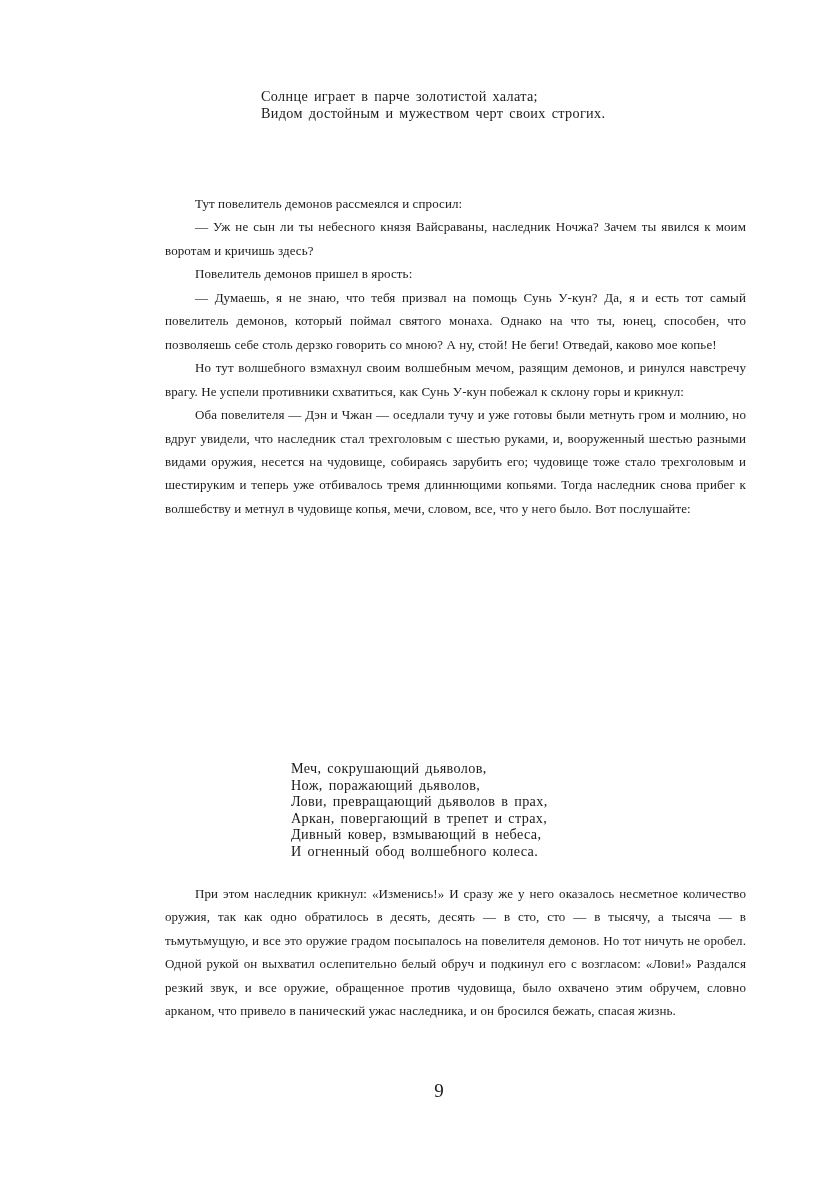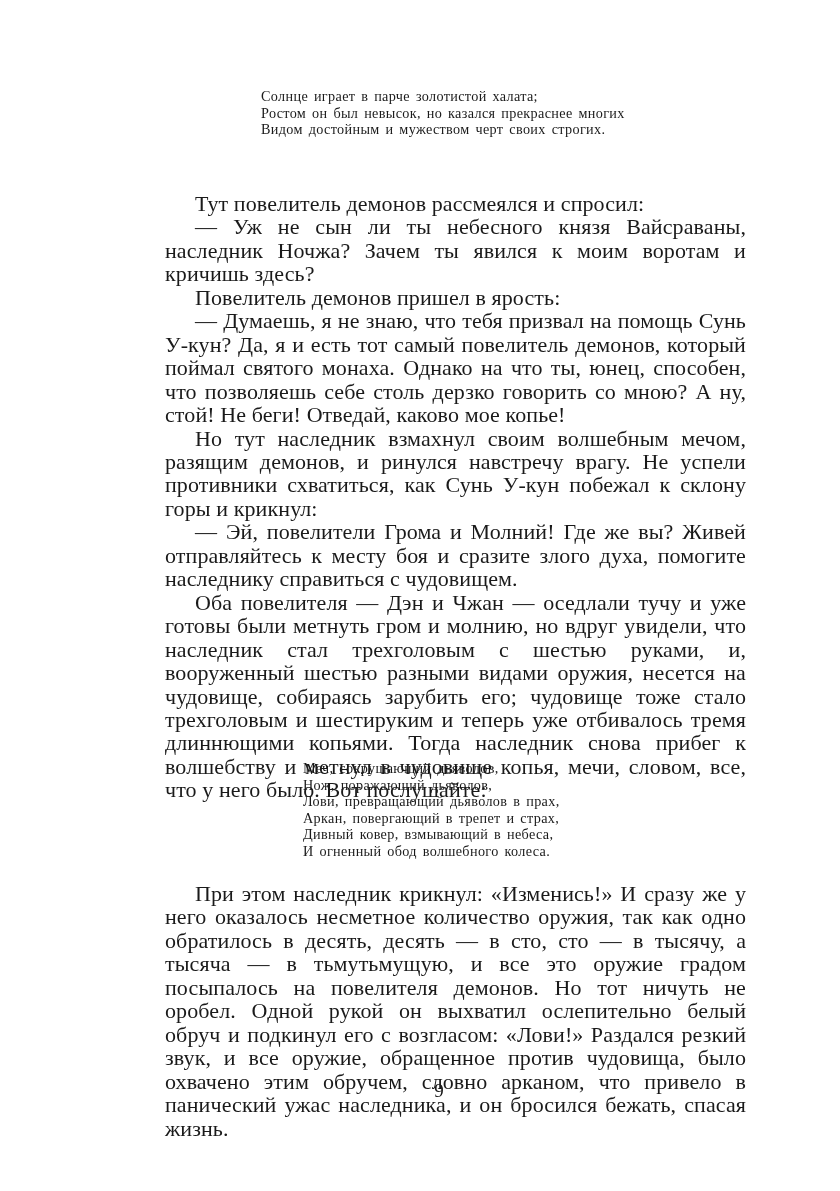--- a/index.html
+++ b/index.html
@@ -12,26 +12,26 @@
     .verse {
       position: absolute;
       font-size: 14.2px;
       line-height: 16.6px;
       letter-spacing: 0.35px;
       word-spacing: 2px;
       white-space: nowrap;
     }
     .verse .vl { display: block; }
     #verse1 { left: 242px; top: 88px; }
-    #verse2 { left: 284px; top: 760px; }
+    #verse2 { left: 272px; top: 760px; }
     .prose {
       position: absolute;
       left: 146px;
       width: 581px;
-      font-size: 22px;
+      font-size: 13px;
       line-height: 23.45px;
       text-align: justify;
       letter-spacing: 0.1px;
     }
     .prose p {
       margin: 0;
       text-indent: 30px;
       text-align: justify;
       text-align-last: left;
     }
@@ -45,31 +45,29 @@
       font-size: 19px;
     }
   </style>
 </head>
 <body>
 
 <div class="page">
 
   <div id="verse1" class="verse">
     <span class="vl">Солнце играет в парче золотистой халата;</span>
-    <span class="vl">Ростом он был невысок, но казался прекраснее многих</span>
     <span class="vl">Видом достойным и мужеством черт своих строгих.</span>
   </div>
 
   <div id="prose1" class="prose">
     <p>Тут повелитель демонов рассмеялся и спросил:</p>
     <p>— Уж не сын ли ты небесного князя Вайсраваны, наследник Ночжа? Зачем ты явился к моим воротам и кричишь здесь?</p>
     <p>Повелитель демонов пришел в ярость:</p>
     <p>— Думаешь, я не знаю, что тебя призвал на помощь Сунь У-кун? Да, я и есть тот самый повелитель демонов, который поймал святого монаха. Однако на что ты, юнец, способен, что позволяешь себе столь дерзко говорить со мною? А ну, стой! Не беги! Отведай, каково мое копье!</p>
-    <p>Но тут наследник взмахнул своим волшебным мечом, разящим демонов, и ринулся навстречу врагу. Не успели противники схватиться, как Сунь У-кун побежал к склону горы и крикнул:</p>
-    <p>— Эй, повелители Грома и Молний! Где же вы? Живей отправляйтесь к месту боя и сразите злого духа, помогите наследнику справиться с чудовищем.</p>
+    <p>Но тут волшебного взмахнул своим волшебным мечом, разящим демонов, и ринулся навстречу врагу. Не успели противники схватиться, как Сунь У-кун побежал к склону горы и крикнул:</p>
     <p>Оба повелителя — Дэн и Чжан — оседлали тучу и уже готовы были метнуть гром и молнию, но вдруг увидели, что наследник стал трехголовым с шестью руками, и, вооруженный шестью разными видами оружия, несется на чудовище, собираясь зарубить его; чудовище тоже стало трехголовым и шестируким и теперь уже отбивалось тремя длиннющими копьями. Тогда наследник снова прибег к волшебству и метнул в чудовище копья, мечи, словом, все, что у него было. Вот послушайте:</p>
   </div>
 
   <div id="verse2" class="verse">
     <span class="vl">Меч, сокрушающий дьяволов,</span>
     <span class="vl">Нож, поражающий дьяволов,</span>
     <span class="vl">Лови, превращающий дьяволов в прах,</span>
     <span class="vl">Аркан, повергающий в трепет и страх,</span>
     <span class="vl">Дивный ковер, взмывающий в небеса,</span>
     <span class="vl">И огненный обод волшебного колеса.</span>

